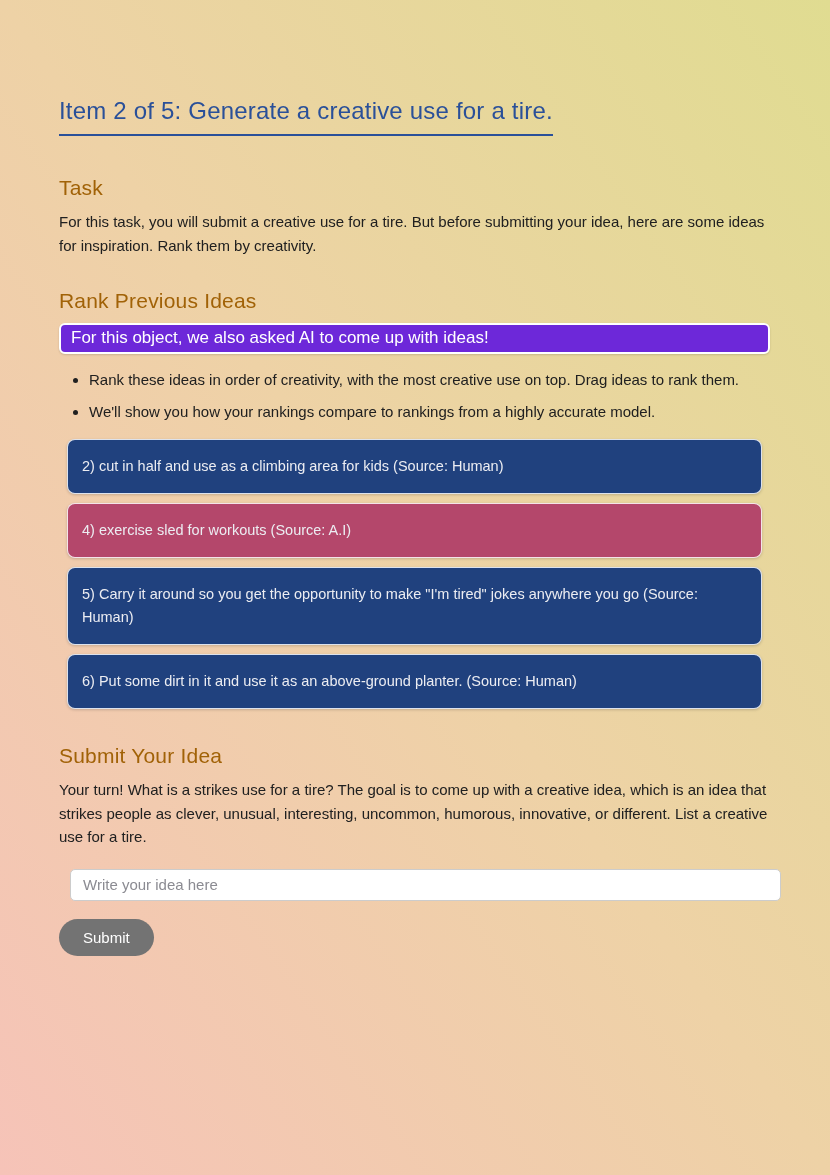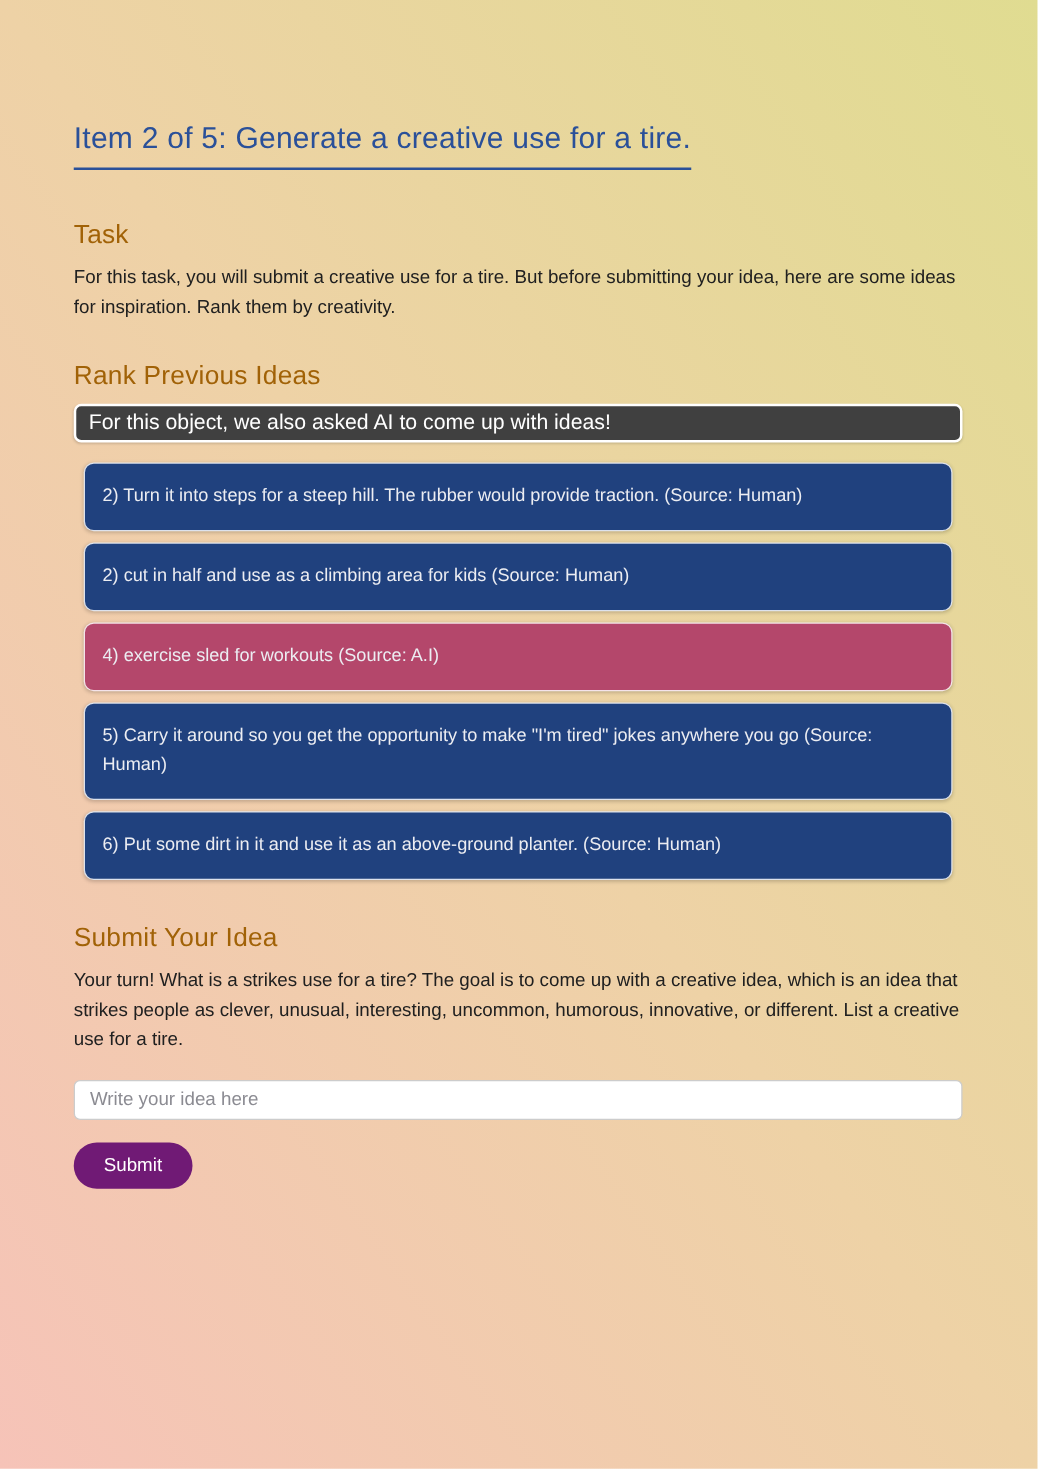--- a/index.html
+++ b/index.html
@@ -32,21 +32,21 @@
 
   p.body-text {
     margin-top: 10px;
     font-size: 15px;
     line-height: 23.5px;
     color: #202020;
   }
 
   .ai-banner {
     margin-top: 10px;
-    background: #404040;
+    background: #6d28d9;
     border: 2px solid #ffffff;
     border-radius: 6px;
     color: #ffffff;
     font-size: 17px;
     padding: 3px 10px 4px 10px;
     box-shadow: 0 1px 2px rgba(0,0,0,0.15);
   }
 
   ul.instructions {
     margin-top: 14px;
@@ -77,27 +77,28 @@
     margin-top: 20px;
     height: 32px;
     border: 1px solid #cccccc;
     border-radius: 5px;
     padding: 0 12px;
     font-size: 15px;
     font-family: "Liberation Sans", sans-serif;
     color: #333333;
     background: #ffffff;
     outline: none;
+    margin-left: 11px;
   }
   .idea-input::placeholder { color: #8b8b92; }
 
   .submit-button {
     margin-top: 18px;
     display: inline-block;
-    background: #701a75;
+    background: #737373;
     color: #ffffff;
     border: none;
     border-radius: 19px;
     padding: 10px 24px;
     font-size: 15px;
     font-family: "Liberation Sans", sans-serif;
     cursor: pointer;
   }
 
   strong { font-weight: 400; }
@@ -109,23 +110,26 @@
 
   <h1 class="page-title"><span>Item 2 of 5: Generate a creative use for a </span><strong>tire</strong><span>.</span></h1>
 
   <h2 class="section-heading task-heading">Task</h2>
   <p class="body-text"><span>For this task, you will submit a creative use for a </span><strong>tire</strong><span>. But before submitting your idea, here are some ideas for inspiration. Rank them by creativity.</span></p>
 
   <h2 class="section-heading rank-heading">Rank Previous Ideas</h2>
 
   <div class="ai-banner">For this object, we also asked AI to come up with ideas!</div>
 
+  <ul class="instructions">
+    <li><strong>Rank these ideas</strong><span> in order of creativity, with the most creative use on top. Drag ideas to rank them.</span></li>
+    <li>We'll show you how your rankings compare to rankings from a highly accurate model.</li>
+  </ul>
 
   <div class="cards">
-    <div class="card human"><span>2) Turn it into steps for a steep hill. The rubber would provide traction. (Source: </span><strong>Human</strong><span>)</span></div>
     <div class="card human"><span>2) cut in half and use as a climbing area for kids (Source: </span><strong>Human</strong><span>)</span></div>
     <div class="card ai"><span>4) exercise sled for workouts (Source: </span><strong>A.I</strong><span>)</span></div>
     <div class="card human"><span>5) Carry it around so you get the opportunity to make "I'm tired" jokes anywhere you go (Source: </span><strong>Human</strong><span>)</span></div>
     <div class="card human"><span>6) Put some dirt in it and use it as an above-ground planter. (Source: </span><strong>Human</strong><span>)</span></div>
   </div>
 
   <h2 class="section-heading submit-heading">Submit Your Idea</h2>
   <p class="body-text"><span>Your turn! What is a strikes use for a </span><strong>tire</strong><span>? The goal is to come up with a creative idea, which is an idea that strikes people as clever, unusual, interesting, uncommon, humorous, innovative, or different. List a creative use for a </span><strong>tire</strong><span>.</span></p>
 
   <input type="text" class="idea-input" placeholder="Write your idea here" style="">

